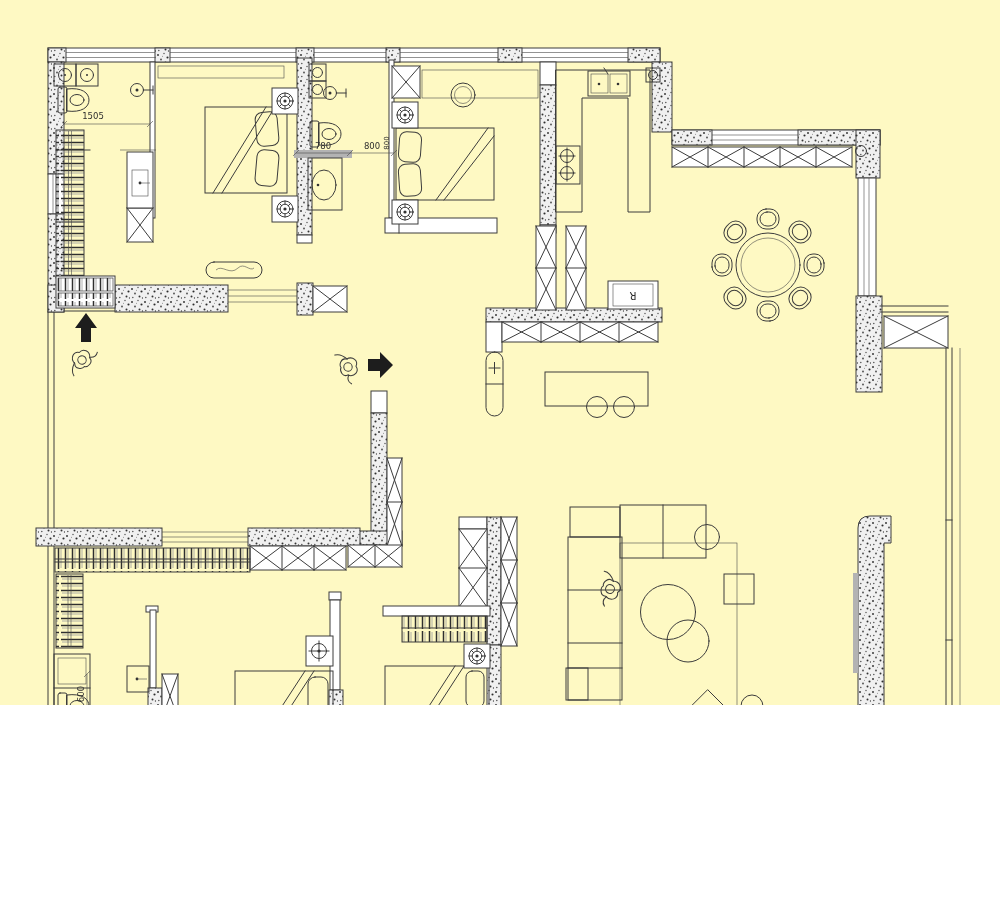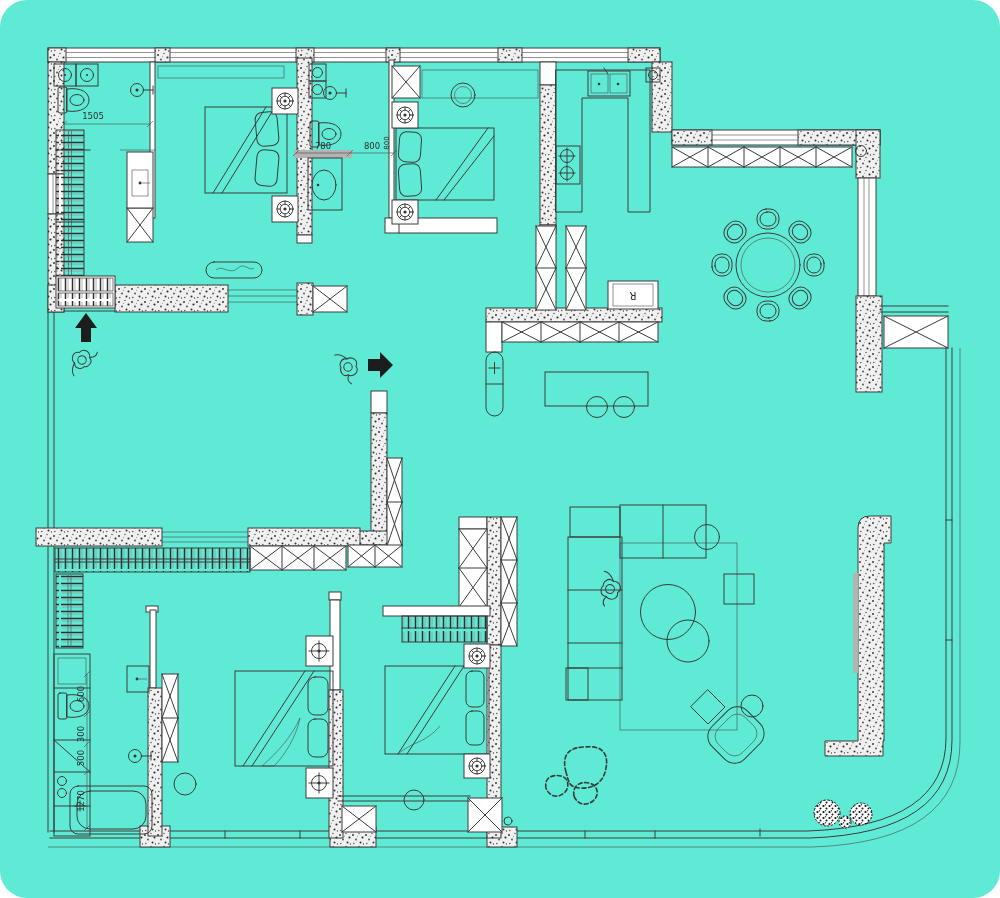--- a/index.html
+++ b/index.html
@@ -1,16 +1,16 @@
 <!DOCTYPE html>
 <html><head>
 <meta charset="utf-8">
 <style>
   html,body{margin:0;padding:0;background:#fff;}
-  .stage{position:relative;width:1000px;height:898px;background:#5eead4;font-family:"DejaVu Sans",sans-serif;border-radius:27px;}
+  .stage{position:relative;width:1000px;height:705px;background:#fef9c3;font-family:"DejaVu Sans",sans-serif;}
   svg{display:block}
   .ln{fill:none;stroke:#3c3c3c;stroke-width:1;stroke-linecap:square;stroke-linejoin:miter}
   .lt{fill:none;stroke:#4a4a4a;stroke-width:.6}
   .wall{fill:url(#speck);stroke:#3c3c3c;stroke-width:1}
   .wht{fill:#fff;stroke:#3c3c3c;stroke-width:1}
   .gray{fill:#b3b3b3;stroke:none}
   .blk{fill:#1d1d1d;stroke:none}
   .dash{fill:none;stroke:#3a3a3a;stroke-width:1.6;stroke-dasharray:4 2.6;stroke-linecap:round}
   text.dim{font-size:8.5px;fill:#2e2e2e;text-anchor:middle;font-family:"DejaVu Sans",sans-serif}
   text.app{font-size:10px;fill:#2e2e2e;text-anchor:middle;font-family:"DejaVu Sans",sans-serif}

